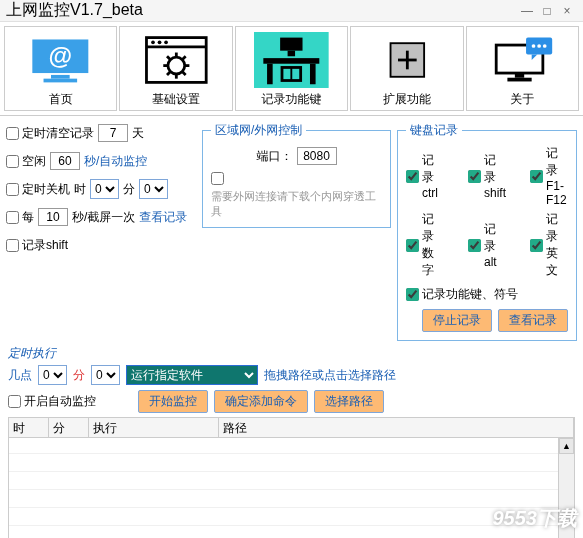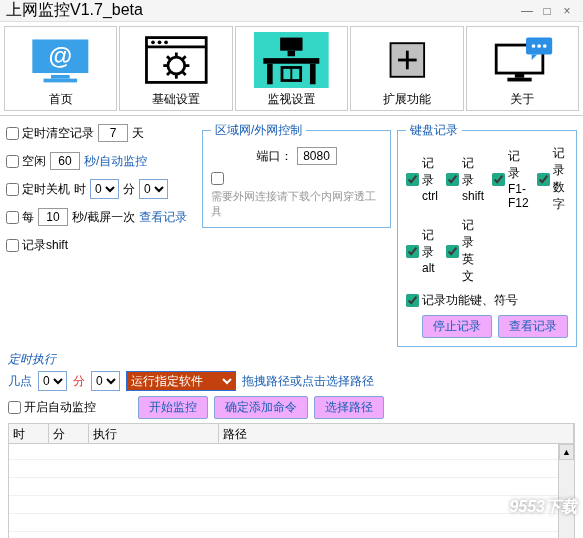--- a/index.html
+++ b/index.html
@@ -20,36 +20,36 @@
 .row { display: flex; align-items: center; gap: 4px; min-height: 22px; }
 input[type=text] { border: 1px solid #999; height: 18px; font-size: 12px; text-align: center; }
 .num { width: 30px; }
 .num2 { width: 40px; }
 select { border: 1px solid #7ea6d9; height: 20px; font-size: 12px; background: #fff; }
 fieldset { border: 1px solid #7eb6e6; padding: 6px 8px 8px; }
 legend { color: #1a5fb4; font-size: 12px; padding: 0 4px; }
 .cb { display: inline-flex; align-items: center; gap: 3px; }
 .cb input { accent-color: #2a8; }
 .link { color: #1a5fb4; cursor: pointer; }
-.btn { border: 1px solid #7ea6d9; background: #f0abfc; padding: 2px 10px; font-size: 12px; cursor: pointer; border-radius: 2px; }
+.btn { border: 1px solid #7ea6d9; background: #fdba74; padding: 2px 10px; font-size: 12px; cursor: pointer; border-radius: 2px; }
 .btn.blue { color: #1a5fb4; }
 .hint { color: #999; font-size: 11px; }
 .sectiontitle { color: #1a5fb4; font-size: 12px; margin: 4px 0 2px 8px; font-style: italic; }
 .lower { padding: 0 8px; }
 .lower .row { gap: 6px; margin-bottom: 4px; }
-.sel-run { background: #c2410c; color: #fff; border: 1px solid #2b6cd6; height: 20px; width: 110px; }
+.sel-run { background: #0f766e; color: #fff; border: 1px solid #2b6cd6; height: 20px; width: 132px; }
 .grid { border: 1px solid #ccc; margin: 4px 8px 0; height: 160px; position: relative; background: repeating-linear-gradient(to bottom, #fff 0, #fff 17px, #f0f0f0 17px, #f0f0f0 18px); }
 .grid-head { display: flex; background: #f5f5f5; border-bottom: 1px solid #ccc; height: 20px; }
 .grid-head div { border-right: 1px solid #ccc; padding: 2px 4px; font-size: 12px; }
 .gh1 { width: 40px; } .gh2 { width: 40px; } .gh3 { width: 130px; } .gh4 { flex: 1; }
 .scrollbar { position: absolute; right: 0; top: 20px; bottom: 0; width: 16px; background: #f0f0f0; border-left: 1px solid #ccc; }
 .scrollbar .arr { height: 16px; text-align: center; font-size: 9px; background: #e8e8e8; border: 1px solid #ccc; line-height: 14px; cursor: pointer; }
 .scrollbar .arr.dn { position: absolute; bottom: 0; width: 100%; }
-.watermark { position: absolute; right: 6px; bottom: 20px; font-size: 16px; font-style: italic; color: #fff; text-shadow: 0 0 4px rgba(0,0,0,0.4); font-weight: bold; margin-top: 16px; }
-.kbgrid { display: grid; grid-template-columns: 1fr 1fr 1fr 1fr; gap: 4px 8px; }
+.watermark { position: absolute; right: 6px; bottom: 6px; font-size: 20px; font-style: italic; color: #fff; text-shadow: 0 0 4px rgba(0,0,0,0.4); font-weight: bold; margin-top: 16px; }
+.kbgrid { display: grid; grid-template-columns: 1fr 1fr 1fr; gap: 4px 24px; }
 </style>
 </head>
 <body>
 
 <div class="titlebar">
   <span class="title">上网监控V1.7_beta</span>
   <span class="wbtn">—</span>
   <span class="wbtn">□</span>
   <span class="wbtn">×</span>
 </div>
@@ -95,21 +95,21 @@
           <rect x="0" y="0" width="80" height="60" fill="#34d6c6"></rect>
           <rect x="28" y="6" width="24" height="14" fill="#000"></rect>
           <rect x="36" y="20" width="8" height="6" fill="#000"></rect>
           <rect x="10" y="28" width="60" height="6" fill="#000"></rect>
           <rect x="14" y="34" width="6" height="22" fill="#000"></rect>
           <rect x="60" y="34" width="6" height="22" fill="#000"></rect>
           <rect x="30" y="38" width="20" height="14" fill="none" stroke="#000" stroke-width="3"></rect>
           <line x1="40" y1="38" x2="40" y2="52" stroke="#000" stroke-width="2"></line>
         </svg>
     </div>
-    <div class="lbl">监视设置</div>
+    <div class="lbl">记录功能键</div>
   </div>
   <div class="titem">
     <div class="icon">
       <svg viewBox="0 0 80 60">
           <rect x="22" y="12" width="36" height="36" fill="#c0c0c0" stroke="#000" stroke-width="2"></rect>
           <line x1="40" y1="20" x2="40" y2="40" stroke="#000" stroke-width="3"></line>
           <line x1="30" y1="30" x2="50" y2="30" stroke="#000" stroke-width="3"></line>
         </svg>
     </div>
     <div class="lbl">扩展功能</div>

